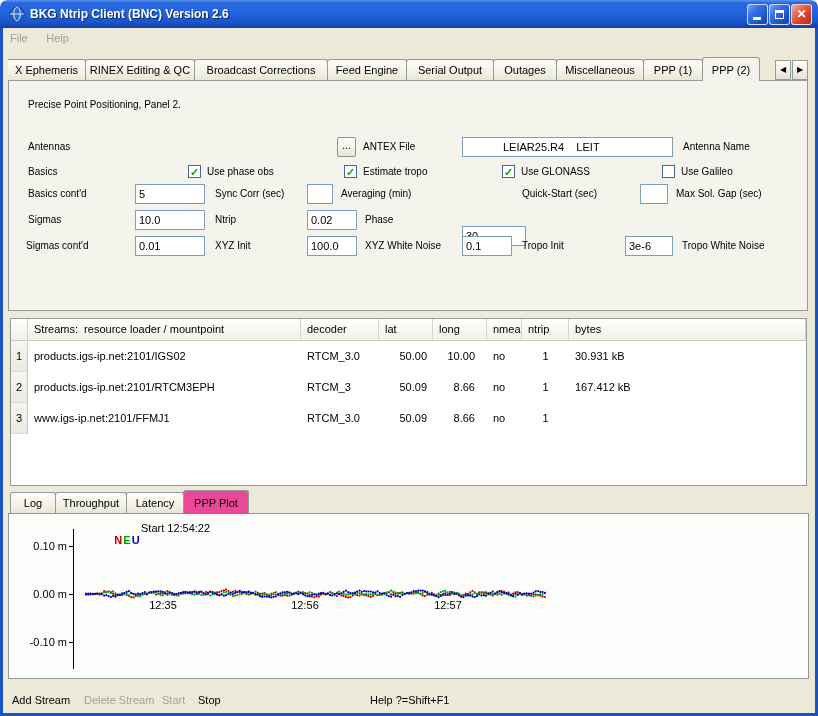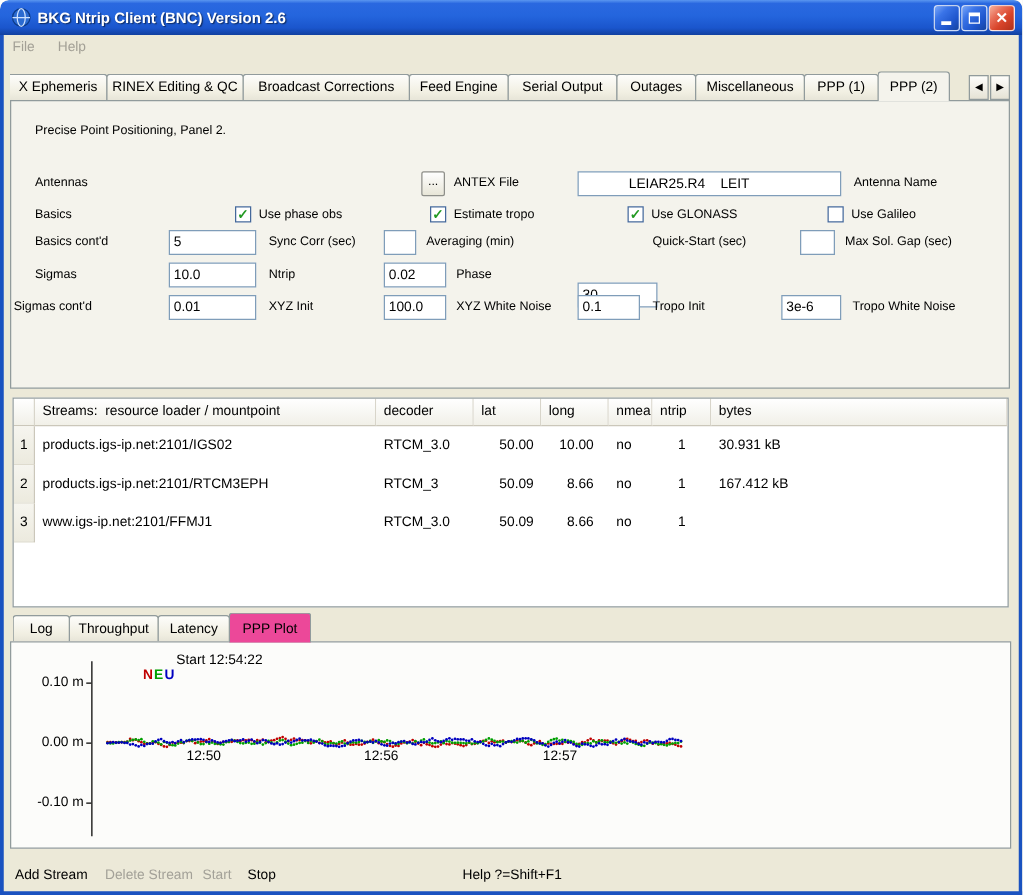--- a/index.html
+++ b/index.html
@@ -160,21 +160,21 @@
   <div class="lbl" style="left:522px;top:188px">Quick-Start (sec)</div>
   <input class="txt-input" style="left: 640px; top: 184px; width: 28px;">
   <div class="lbl" style="left:676px;top:188px">Max Sol. Gap (sec)</div>
 
   <div class="lbl" style="left:28px;top:214px">Sigmas</div>
   <input class="txt-input" style="left: 135px; top: 210px; width: 70px;" value="10.0">
   <div class="lbl" style="left:215px;top:214px">Ntrip</div>
   <input class="txt-input" style="left: 307px; top: 210px; width: 50px;" value="0.02">
   <div class="lbl" style="left:365px;top:214px">Phase</div>
 
-  <div class="lbl" style="left:11px;top:240px">Sigmas cont'd</div>
+  <div class="lbl" style="left:26px;top:240px">Sigmas cont'd</div>
   <input class="txt-input" style="left: 135px; top: 236px; width: 70px;" value="0.01">
   <div class="lbl" style="left:215px;top:240px">XYZ Init</div>
   <input class="txt-input" style="left: 307px; top: 236px; width: 50px;" value="100.0">
   <div class="lbl" style="left:365px;top:240px">XYZ White Noise</div>
   <input class="txt-input" style="left: 462px; top: 236px; width: 50px;" value="0.1">
   <div class="lbl" style="left:522px;top:240px">Tropo Init</div>
   <input class="txt-input" style="left: 625px; top: 236px; width: 48px;" value="3e-6">
   <div class="lbl" style="left:682px;top:240px">Tropo White Noise</div>
 
   <div class="streams">
@@ -838,21 +838,21 @@
         <circle cx="517.7" cy="79.4" r="1.1" fill="#0000c0"></circle>
         <circle cx="520.0" cy="79.7" r="1.1" fill="#0000c0"></circle>
         <circle cx="522.2" cy="79.8" r="1.1" fill="#0000c0"></circle>
         <circle cx="524.5" cy="78.7" r="1.1" fill="#0000c0"></circle>
         <circle cx="526.7" cy="77.3" r="1.1" fill="#0000c0"></circle>
         <circle cx="529.0" cy="77.1" r="1.1" fill="#0000c0"></circle>
         <circle cx="531.3" cy="77.9" r="1.1" fill="#0000c0"></circle>
         <circle cx="533.5" cy="78.0" r="1.1" fill="#0000c0"></circle>
         <circle cx="535.8" cy="78.8" r="1.1" fill="#0000c0"></circle>
       </svg>
-    <div class="xlabel" style="left:137px">12:50</div>
+    <div class="xlabel" style="left:137px">12:35</div>
     <div class="xlabel" style="left:279px">12:56</div>
     <div class="xlabel" style="left:422px">12:57</div>
   </div>
 
   <div class="tabbar plot-tabs" style="left:10px;top:492px;height:21px">
     <div class="tab" style="width:46px">Log</div>
     <div class="tab" style="width:72px">Throughput</div>
     <div class="tab" style="width:58px">Latency</div>
     <div class="tab selected" style="width:66px">PPP Plot</div>
   </div>

